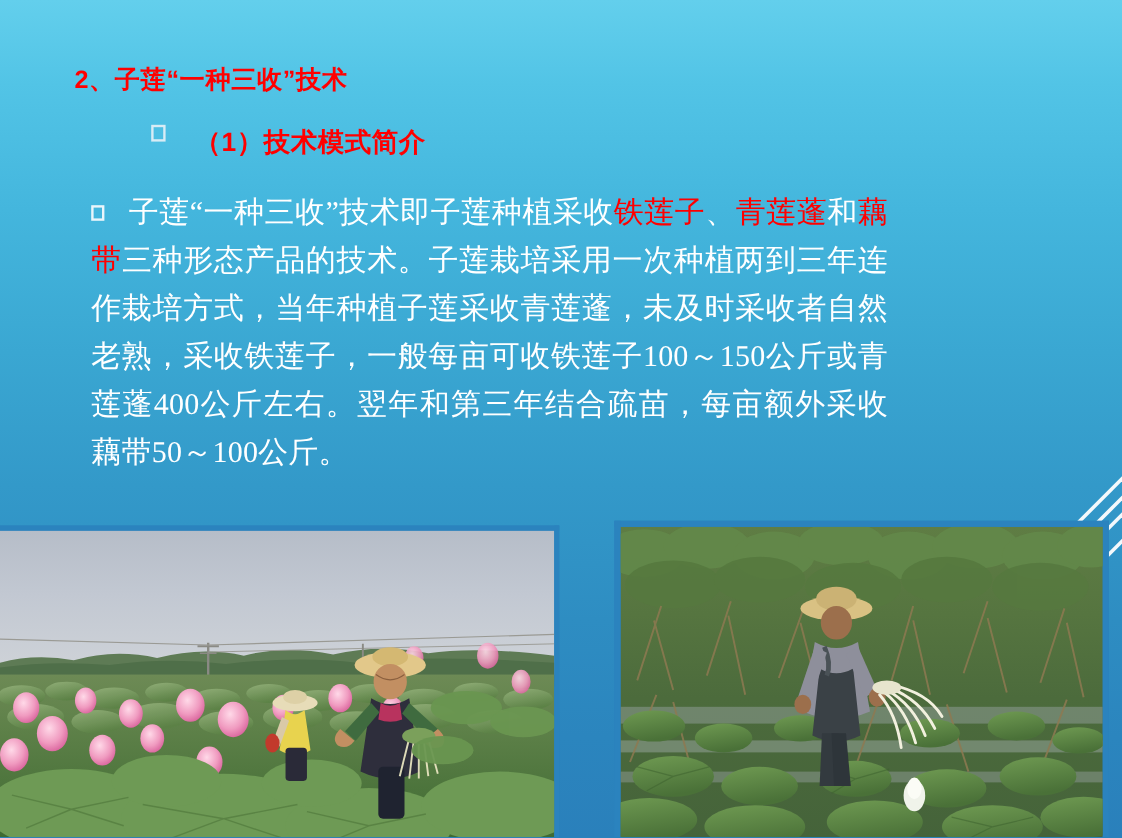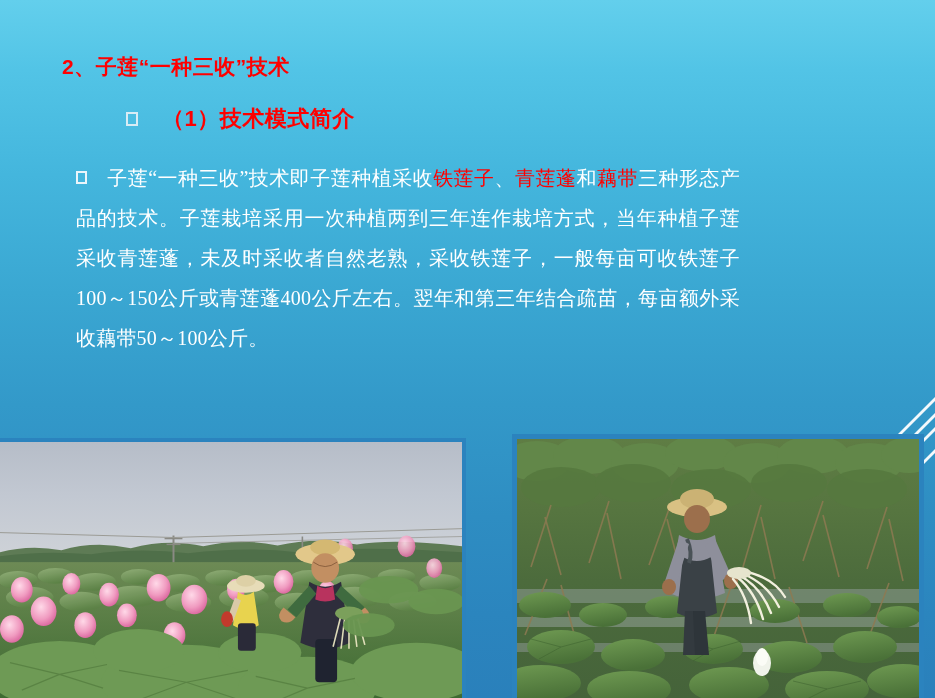--- a/index.html
+++ b/index.html
@@ -55,21 +55,21 @@
     letter-spacing: 0.5px;
     white-space: nowrap;
     text-align: right;
   }
 
   .heading-2-row {
     position: absolute;
     left: 88px;
     top: 104px;
     display: flex;
-    align-items: center;
+    align-items: flex-start;
     gap: 24px;
     white-space: nowrap;
     padding-left: 38px;
   }
   .heading-2 {
     font-family: "Liberation Sans", "DejaVu Sans", sans-serif;
     font-weight: bold;
     font-size: 22px;
     line-height: 30px;
     color: #ff0000;
@@ -88,21 +88,21 @@
 
   
   .body-wrap {
     position: absolute;
     left: 76px;
     top: 158px;
     width: 664px;
   }
   .body-text {
     font-family: "Liberation Serif", "DejaVu Serif", serif;
-    font-size: 20px;
+    font-size: 25px;
     line-height: 40px;
     color: #ffffff;
     text-align: justify;
     text-justify: inter-ideograph;
     letter-spacing: 0.2px;
   }
   .body-text .bullet-inline {
     display: inline-block;
     width: 11px;
     height: 13px;

